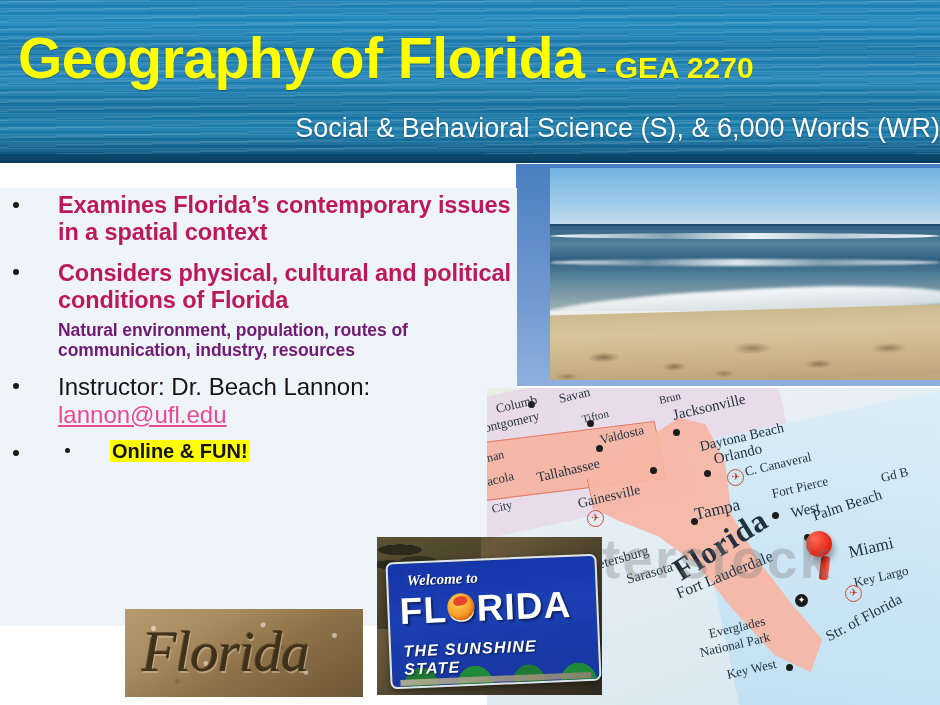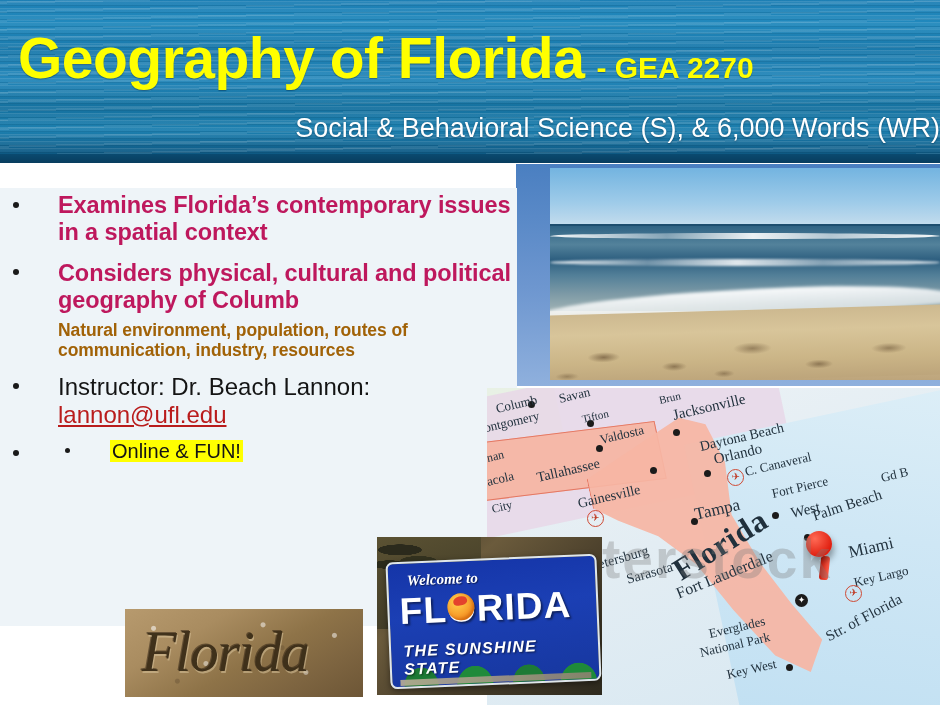--- a/index.html
+++ b/index.html
@@ -66,27 +66,27 @@
   .bullets{position:absolute;left:0;top:192px;width:520px;}
   .b{position:relative;padding-left:58px;}
   .b .dot{
     position:absolute;left:13px;top:0.42em;width:6px;height:6px;
     border-radius:50%;background:#1a1a1a;
   }
   .b .dot.small{width:5px;height:5px;left:65px;}
   .b.sub2{padding-left:110px;}
   .lvl1{font-size:23.5px;font-weight:bold;color:#be185d;line-height:1.16;
         margin-bottom:13px;letter-spacing:-0.1px;}
-  .lvl-small{font-size:17.5px;font-weight:bold;color:#a16207;
+  .lvl-small{font-size:17.5px;font-weight:bold;color:#701a75;
         line-height:1.14;margin:-6px 0 12px 0;padding-left:58px;letter-spacing:-0.1px;}
   .lvl-plain{font-size:24px;font-weight:normal;color:#141414;line-height:1.17;
         margin-bottom:12px;}
-  .mail{color:#b91c1c;text-decoration:underline;}
+  .mail{color:#ec4899;text-decoration:underline;}
   .hl{background:#ffff00;padding:0 2px;}
-  .lvl-sub{font-size:20px;font-weight:normal;color:#141414;line-height:1.15;
+  .lvl-sub{font-size:20px;font-weight:bold;color:#141414;line-height:1.15;
         margin-bottom:6px;}
 
   
   .beach{
     position:absolute;left:550px;top:168px;width:390px;height:212px;overflow:hidden;
     background:linear-gradient(180deg,
       #8cc3e8 0%, #a8d3ee 16%, #bcdcf0 25%,
       #3f6f92 27%, #2f5f84 33%,
       #4d7b96 38%, #7a9fb0 44%,
       #3c6d8c 50%, #60869c 56%,
@@ -255,21 +255,21 @@
 
   <div class="bullets">
 
     <div class="b lvl1">
       <span class="dot"></span>
       <span>Examines Florida’s contemporary issues in a spatial context</span>
     </div>
 
     <div class="b lvl1">
       <span class="dot"></span>
-      <span>Considers physical, cultural and political geography of Columb</span>
+      <span>Considers physical, cultural and political conditions of Florida</span>
     </div>
 
 
     <div class="lvl-small">Natural environment, population, routes of communication, industry, resources</div>
 
     <div class="b lvl-plain" style="margin-bottom:11px;">
       <span class="dot"></span>
       <span>Instructor: Dr. Beach Lannon:</span><br>
       <a class="mail" href="#">lannon@ufl.edu</a>
     </div>

